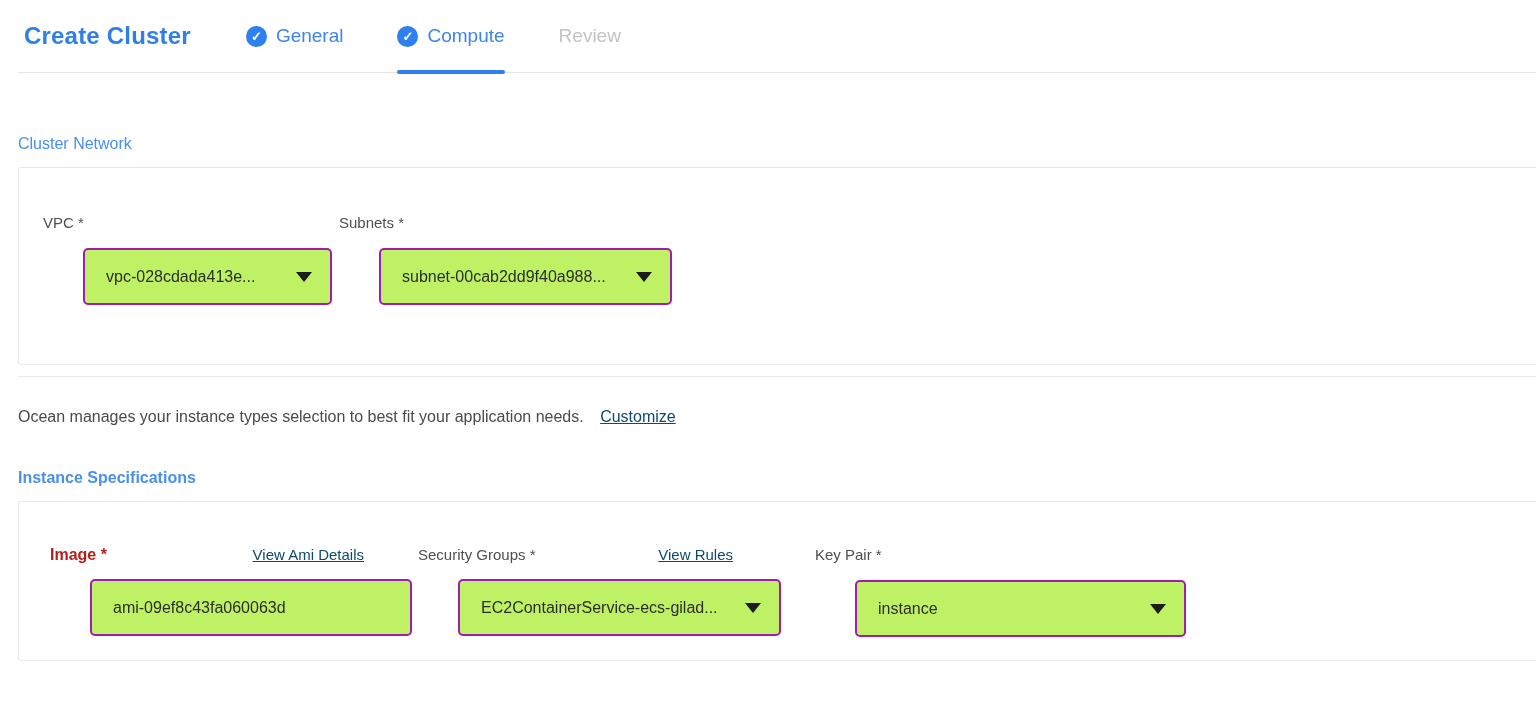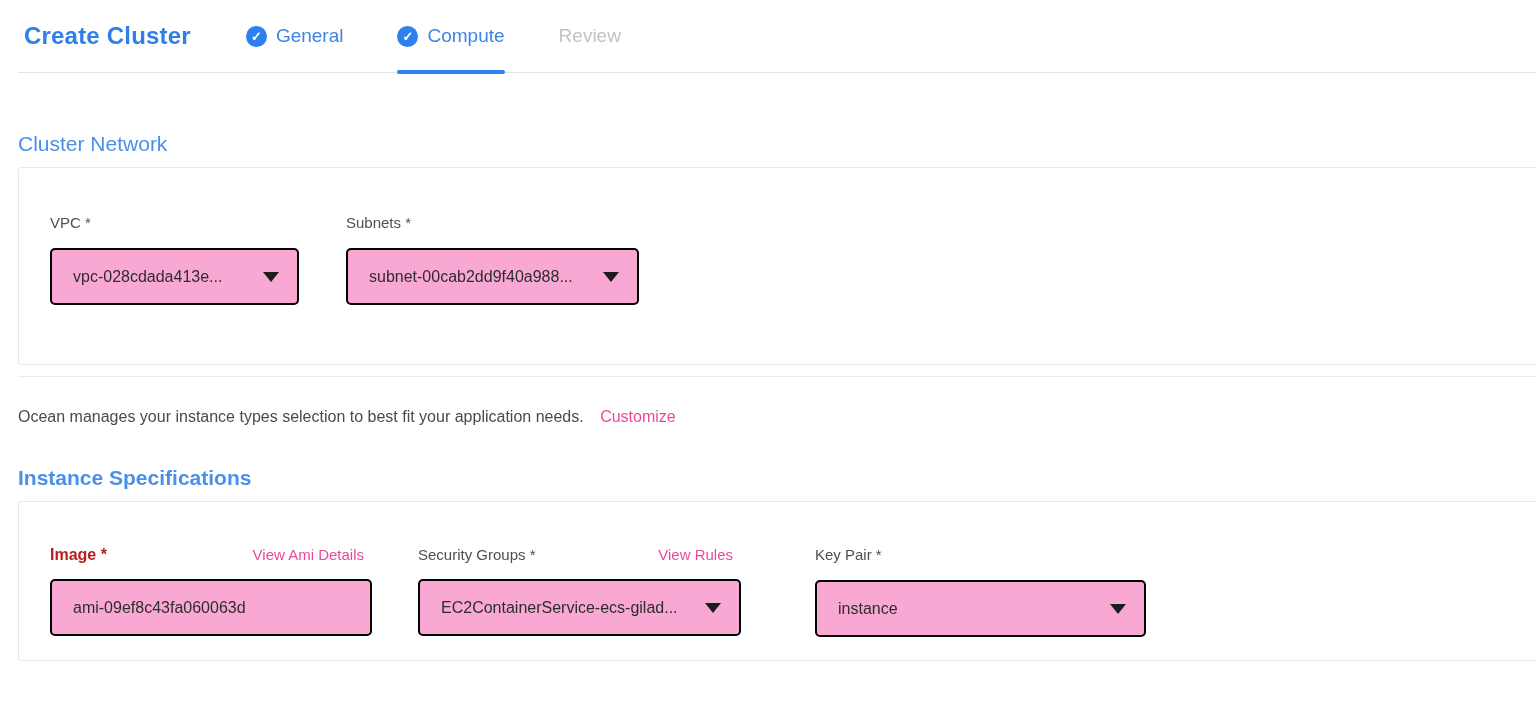--- a/index.html
+++ b/index.html
@@ -34,54 +34,54 @@
   }
   .check-circle {
     width: 21px; height: 21px; border-radius: 50%;
     background: #2f80ef; color: #ffffff;
     font-size: 13px; font-weight: 700; line-height: 1;
     display: flex; align-items: center; justify-content: center;
   }
 
   
   .section-title {
-    margin: 0 0 0 18px; font-size: 21px; font-weight: 400;
+    margin: 0 0 0 18px; font-size: 16px; font-weight: 400;
     color: #4a90e8; line-height: 26px;
   }
   .title-network { margin-top: 58px; }
   .title-machine { margin-top: 57px; }
   .title-specs   { margin-top: 38px; font-weight: bold; }
   .divider { height: 1px; background: #eaeaea; margin: 11px 0 0 18px; }
 
   
   .card {
     margin-left: 18px; background: #ffffff;
     border: 1px solid #e8e8e8; border-right: none;
     border-radius: 3px 0 0 3px;
     display: flex; align-items: flex-start;
   }
-  .card-network { margin-top: 10px; height: 198px; padding: 46px 0 0 31px; }
+  .card-network { margin-top: 10px; height: 198px; padding: 46px 0 0 24px; }
   .card-specs   { margin-top: 10px; height: 160px; padding: 44px 0 0 31px; }
 
   
   .field { display: flex; flex-direction: column; }
   .field-label {
     font-size: 15px; color: #4f4f4f; line-height: 18px; margin-bottom: 16px;
   }
   .label-row {
     display: flex; justify-content: space-between; align-items: baseline;
     margin-bottom: 15px; padding-right: 8px; line-height: 18px;
   }
   .label-row .field-label { margin-bottom: 0; }
   .field-label.strong { font-weight: 700; color: #b91c1c; font-size: 16px; }
 
   .select, .textbox {
     height: 57px; width: 100%;
-    border: 2px solid #000000; border-radius: 5px; background: #f9a8d4;
-    font-size: 16px; color: #2d2d2d;
+    border: 2px solid #a21caf; border-radius: 5px; background: #bef264;
+    font-size: 16px; color: #2d2d2d; margin-left: 40px;
   }
   .select {
     display: flex; align-items: center; justify-content: space-between;
     padding: 0 18px 0 21px; cursor: pointer;
   }
   .select-value { white-space: nowrap; overflow: hidden; }
   .textbox { padding: 0 0 0 21px; font-family: "Liberation Sans", sans-serif; outline: none; }
   .caret {
     flex: none; width: 0; height: 0; margin-left: 10px;
     border-left: 8px solid transparent; border-right: 8px solid transparent;
@@ -94,21 +94,21 @@
   .col-image    { width: 322px; margin-right: 46px; }
   .col-secgroup { width: 323px; margin-right: 74px; }
   .col-profile  { width: 334px; margin-right: 47px; }
   .col-keypair  { width: 331px; }
 
   
   .description {
     margin: 30px 0 0 18px; font-size: 16px; color: #4a4a4a; line-height: 20px;
   }
   .link {
-    color: #ec4899; cursor: pointer; font-size: 15px;
+    color: #0c4a6e; text-decoration: underline; cursor: pointer; font-size: 15px;
   }
   .description .link { margin-left: 12px; font-size: 16px; }
 </style>
 </head>
 <body>
 
 <div class="page">
 
   <header class="topbar">
     <h1 class="page-title">Create Cluster</h1>

